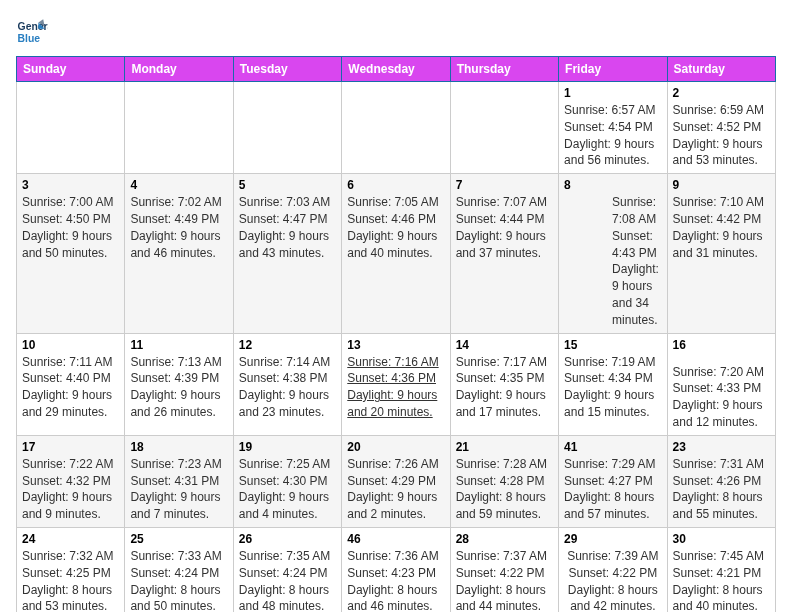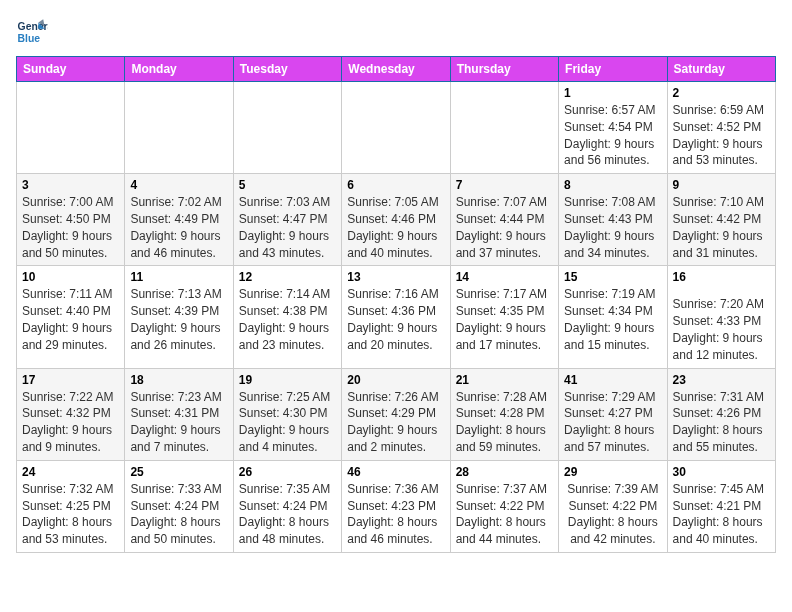--- a/index.html
+++ b/index.html
@@ -153,21 +153,21 @@
 Daylight: 9 hours and 40 minutes.</div>
         </td>
         <td>
           <span class="day-num">7</span>
           <div class="day-info" style="white-space: pre-line;">Sunrise: 7:07 AM
 Sunset: 4:44 PM
 Daylight: 9 hours and 37 minutes.</div>
         </td>
         <td>
           <span class="day-num">8</span>
-          <div class="day-info" style="white-space: pre-line;">Sunrise: 7:08 AM
+          <div class="day-info" style="white-space: pre-line; margin-left: 48px;">Sunrise: 7:08 AM
 Sunset: 4:43 PM
 Daylight: 9 hours and 34 minutes.</div>
         </td>
         <td>
           <span class="day-num">9</span>
           <div class="day-info" style="white-space: pre-line;">Sunrise: 7:10 AM
 Sunset: 4:42 PM
 Daylight: 9 hours and 31 minutes.</div>
         </td>
       </tr>
@@ -185,21 +185,21 @@
 Daylight: 9 hours and 26 minutes.</div>
         </td>
         <td>
           <span class="day-num">12</span>
           <div class="day-info" style="white-space: pre-line;">Sunrise: 7:14 AM
 Sunset: 4:38 PM
 Daylight: 9 hours and 23 minutes.</div>
         </td>
         <td>
           <span class="day-num">13</span>
-          <div class="day-info" style="white-space: pre-line;">Sunrise: 7:16 AM
+          <div class="day-info" style="white-space: pre-line; text-decoration: underline;">Sunrise: 7:16 AM
 Sunset: 4:36 PM
 Daylight: 9 hours and 20 minutes.</div>
         </td>
         <td>
           <span class="day-num">14</span>
           <div class="day-info" style="white-space: pre-line;">Sunrise: 7:17 AM
 Sunset: 4:35 PM
 Daylight: 9 hours and 17 minutes.</div>
         </td>
         <td>

